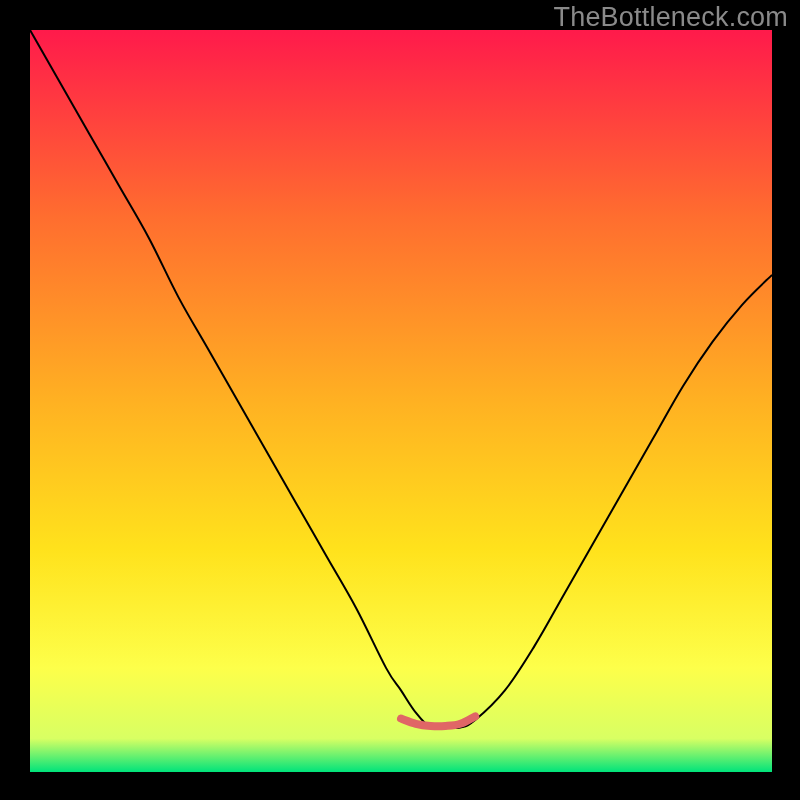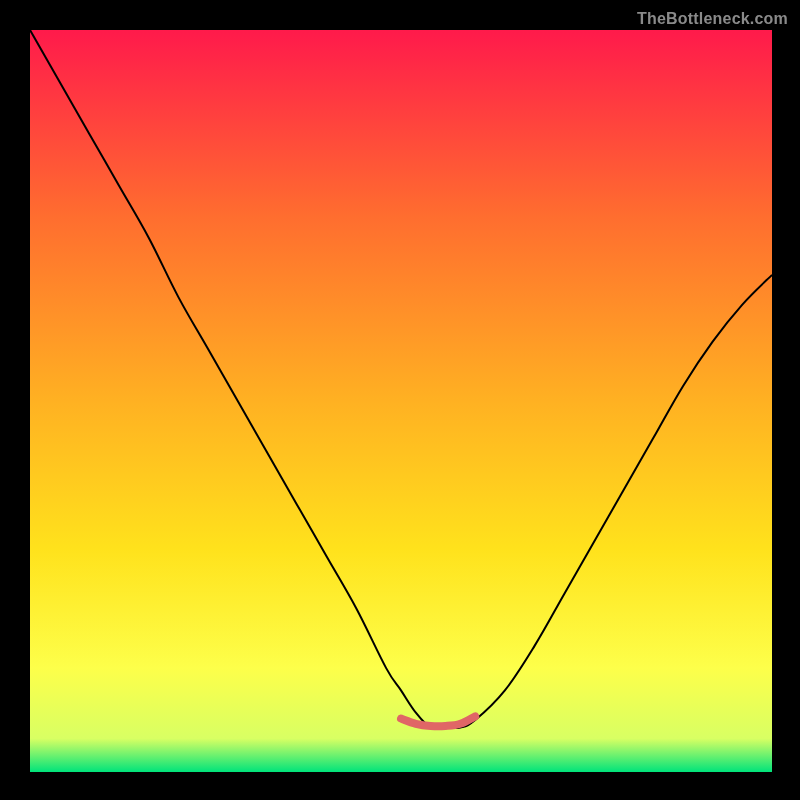--- a/index.html
+++ b/index.html
@@ -13,25 +13,25 @@
   .frame {
     position: absolute;
     left: 0;
     top: 0;
     width: 800px;
     height: 800px;
     background: #000000;
   }
   .watermark {
     position: absolute;
-    top: 10px;
+    top: 2px;
     right: 12px;
     font-family: Arial, Helvetica, sans-serif;
-    font-size: 16px;
-    font-weight: 700;
+    font-size: 27px;
+    font-weight: 400;
     color: #8a8a8a;
     letter-spacing: 0.2px;
   }
   svg {
     position: absolute;
     left: 0;
     top: 0;
   }
 </style>
 </head>

